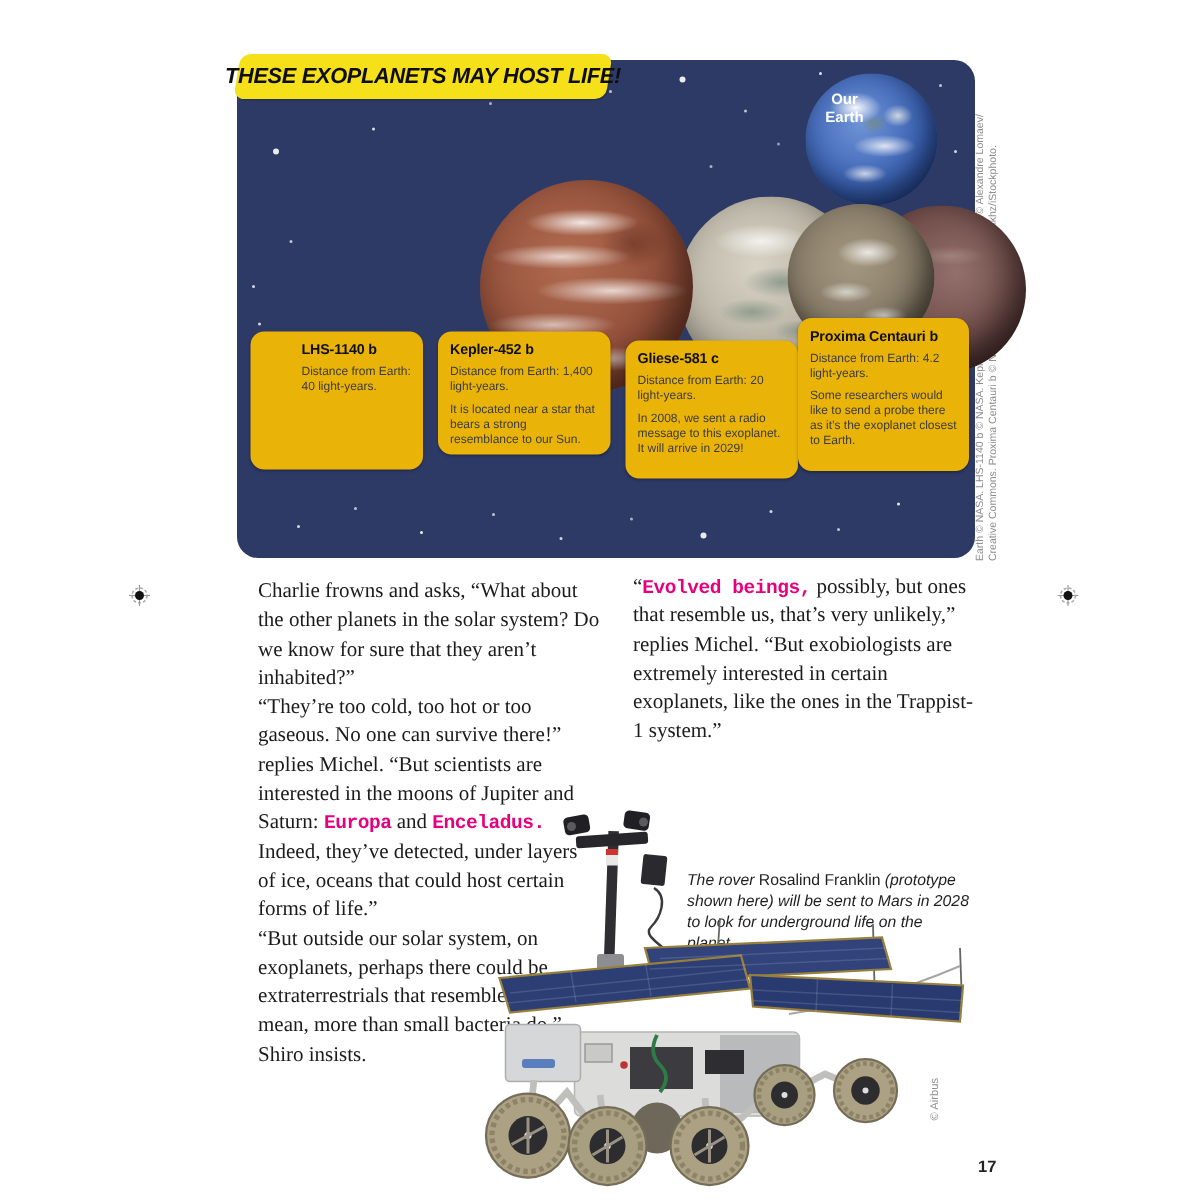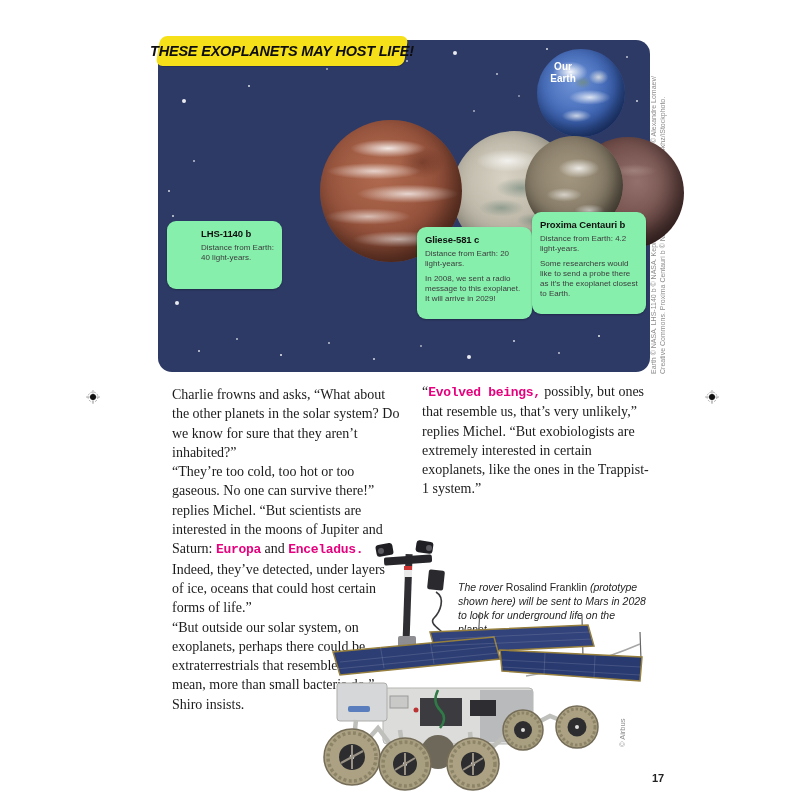--- a/index.html
+++ b/index.html
@@ -83,26 +83,26 @@
       radial-gradient(34% 12% at 60% 55%, rgba(255,255,255,.8), rgba(255,255,255,0) 70%),
       radial-gradient(24% 10% at 45% 76%, rgba(255,255,255,.75), rgba(255,255,255,0) 70%),
       radial-gradient(16% 12% at 70% 32%, rgba(238,238,230,.8), rgba(238,238,230,0) 70%),
       radial-gradient(14% 10% at 52% 38%, rgba(120,140,90,.55), rgba(120,140,90,0) 70%),
       radial-gradient(circle at 42% 38%, #6f93d6, #3c63b4 55%, #1e3d85 85%, #122a63 100%);
     box-shadow:inset -5px -8px 18px rgba(0,0,0,.45);}
 
   .our-earth{position:absolute;left:503px;top:61px;width:38px;z-index:4;color:#fff;
              font-weight:bold;font-size:10px;line-height:11.5px;text-align:center;margin-left:41px;}
 
-  .card{position:absolute;background:#86efac;border-radius:9px;padding:7px 8px;z-index:5;
+  .card{position:absolute;background:#eab308;border-radius:9px;padding:7px 8px;z-index:5;
         box-shadow:0 1px 2px rgba(0,0,0,.3);}
   .card h3{font-size:9.5px;font-weight:bold;color:#0f0f0f;letter-spacing:-0.1px;margin-bottom:4px;}
   .card p{font-size:8px;line-height:10px;color:#3c3c3c;}
   .card p + p{margin-top:5px;}
-  .card-0{left:167px;top:221px;width:115px;height:68px;padding-left:34px;}
+  .card-0{left:167px;top:221px;width:115px;height:92px;padding-left:34px;}
   .card-1{left:292px;top:221px;width:115px;height:82px;}
   .card-2{left:417px;top:227px;width:115px;height:92px;}
   .card-3{left:532px;top:212px;width:114px;height:102px;}
 
   .lightyear{position:absolute;left:172px;top:327px;width:470px;z-index:4;
              font-size:9.5px;line-height:13.5px;color:#ffffff;}
   .lightyear .term{color:var(--yellow);font-weight:bold;}
 
   .photo-credits{position:absolute;left:650px;top:374px;width:334px;
                  transform:rotate(-90deg);transform-origin:top left;
@@ -161,20 +161,25 @@
     <div>Earth</div>
   </div>
 
   <div class="banner">
     <span>THESE EXOPLANETS MAY HOST LIFE!</span>
   </div>
 
   <div class="card card-0">
     <h3>LHS-1140 b</h3>
     <p>Distance from Earth: 40 light-years.</p>
+  </div>
+  <div class="card card-1">
+    <h3>Kepler-452 b</h3>
+    <p>Distance from Earth: 1,400 light-years.</p>
+    <p>It is located near a star that bears a strong resemblance to our Sun.</p>
   </div>
   <div class="card card-2">
     <h3>Gliese-581 c</h3>
     <p>Distance from Earth: 20 light-years.</p>
     <p>In 2008, we sent a radio message to this exoplanet. It will arrive in 2029!</p>
   </div>
   <div class="card card-3">
     <h3>Proxima Centauri b</h3>
     <p>Distance from Earth: 4.2 light-years.</p>
     <p>Some researchers would like to send a probe there as it’s the exoplanet closest to Earth.</p>

